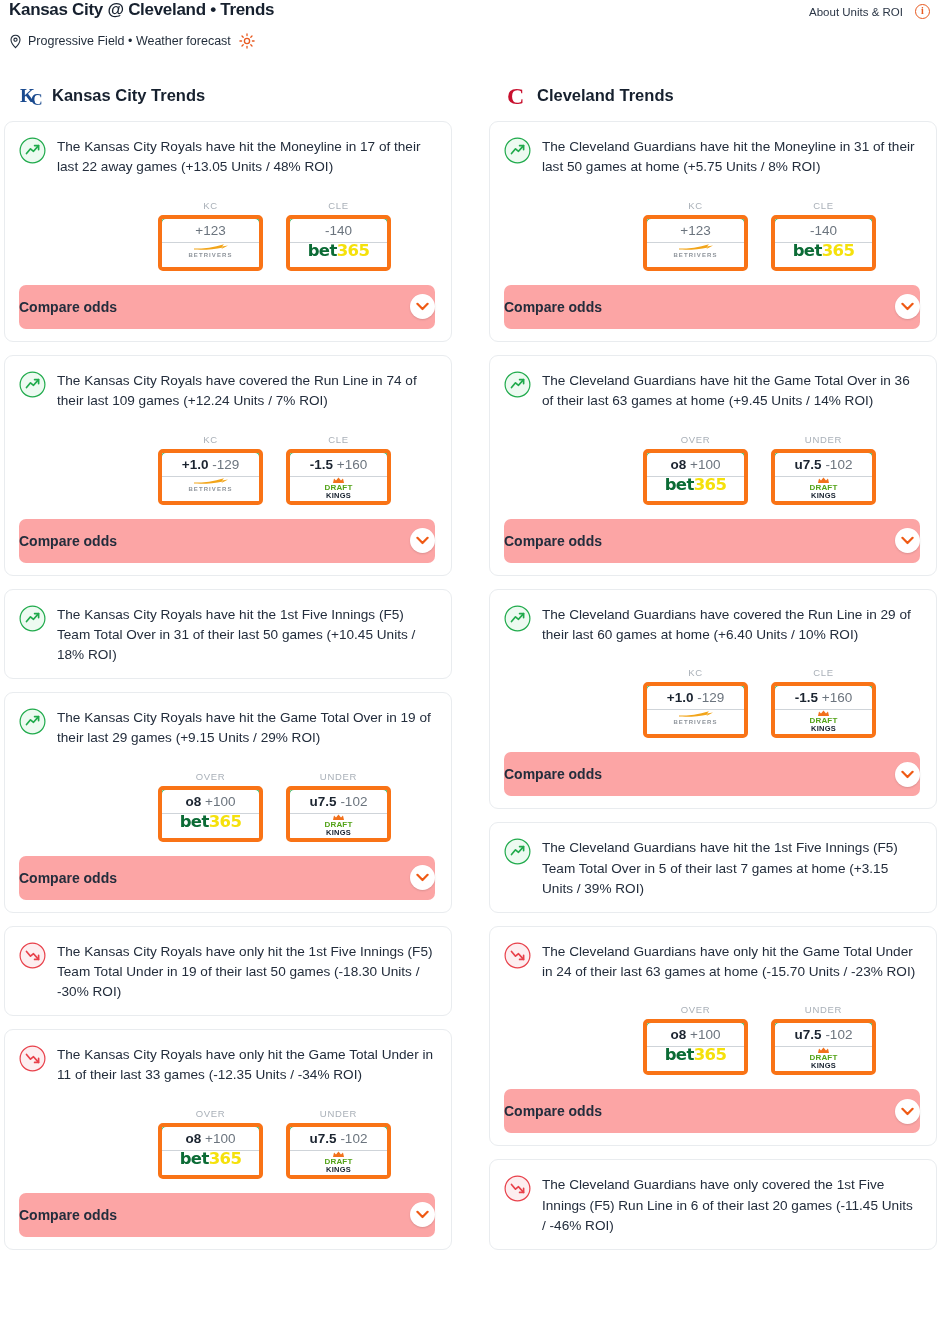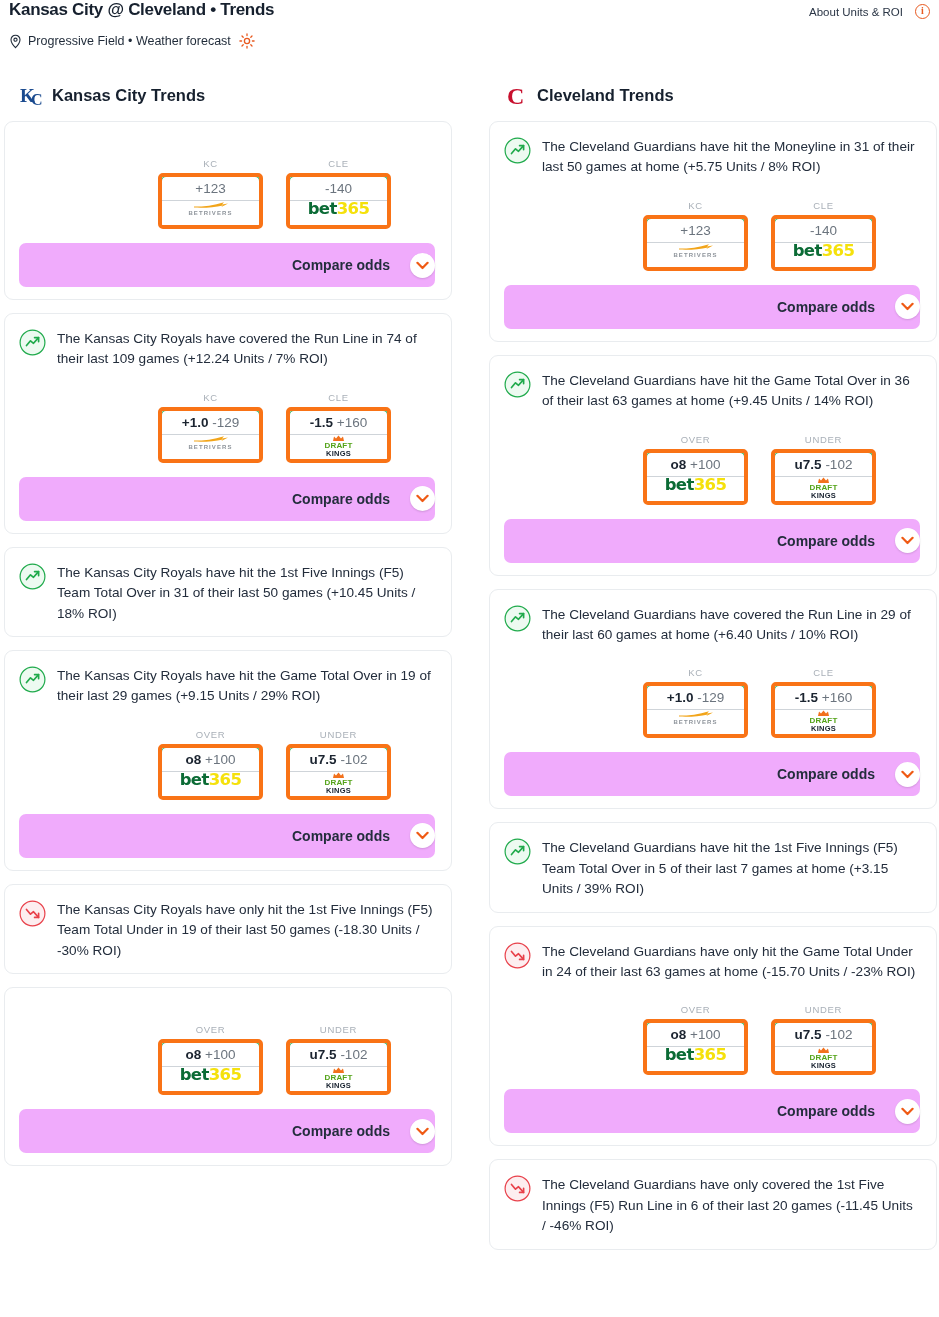--- a/index.html
+++ b/index.html
@@ -102,23 +102,23 @@
   .bk-bet365 .b1 { color: #0b6b35; }
   .bk-bet365 .b2 { color: #f5e10b; }
   .bk-br { display: flex; flex-direction: column; align-items: center; gap: 1px; }
   .bk-br-txt { font-size: 6px; letter-spacing: 1.1px; color: #8d939a; font-weight: 700; }
   .bk-dk { display: flex; flex-direction: column; align-items: center; line-height: 1; }
   .bk-dk-r1 { font-size: 8px; font-weight: 800; color: #53a318; letter-spacing: .2px; }
   .bk-dk-r2 { font-size: 7.5px; font-weight: 800; color: #16202e; letter-spacing: .2px; }
 
   
   .compare {
-    margin-top: 14px; background: #f0abfc; border-radius: 7px;
-    height: 44px; display: flex; align-items: center; justify-content: flex-end;
-    gap: 20px;
+    margin-top: 14px; background: #fca5a5; border-radius: 7px;
+    height: 44px; display: flex; align-items: center; justify-content: space-between;
+    gap: 28px;
   }
   .compare-label { font-size: 14px; font-weight: 600; color: #232d3c; }
   .chev-btn {
     width: 25px; height: 25px; border-radius: 50%; background: #fff;
     display: flex; align-items: center; justify-content: center;
     box-shadow: 0 1px 2px rgba(0,0,0,.13);
   }
 </style>
 </head>
 <body>
@@ -164,20 +164,28 @@
       <span>
         <svg class="logo-kc" viewBox="0 0 24 26">
           <text x="0" y="20" font-family="Liberation Serif, serif" font-size="19" font-weight="700" fill="#1b4b8f">K</text>
           <text x="11" y="23" font-family="Liberation Serif, serif" font-size="16" font-weight="700" fill="#1b4b8f">C</text>
         </svg>
       </span>
       <span class="col-head-label">Kansas City Trends</span>
     </div>
     <div id="col0">
         <div class="card">
+          <div class="card-head">
+            <span><svg class="trend-ic" viewBox="0 0 27 27">
+                <circle cx="13.5" cy="13.5" r="12.4" fill="#edfaf1" stroke="#1faa4b" stroke-width="1.2"></circle>
+                <path d="M7.5 16.5 L11.5 11.8 L14.5 14.3 L19.5 8.6" fill="none" stroke="#1faa4b" stroke-width="1.7" stroke-linecap="round" stroke-linejoin="round"></path>
+                <path d="M19.6 8.6 L15.6 8.6 M19.6 8.6 L19.6 12.6" fill="none" stroke="#1faa4b" stroke-width="1.7" stroke-linecap="round"></path>
+              </svg></span>
+            <div class="trend-txt">The Kansas City Royals have hit the Moneyline in 17 of their last 22 away games (+13.05 Units / 48% ROI)</div>
+          </div>
           <div class="odds-row">
             <div class="odds-col">
               <div class="odds-label">KC</div>
               <div class="odds-box">
                 <div class="odds-val"><span class="px">+123</span></div>
                 <div class="odds-book">
                   <span class="bk-br">
                     <svg width="38" height="8" viewBox="0 0 38 8">
                       <path d="M2 5.6 C12 5.6 22 4.4 32 1.2 L30 3.4 L36 2.6 L29 6.2 L31 4.4 C22 6.6 12 7 2 6.6 Z" fill="#f2a51a"></path>
                     </svg>
@@ -312,20 +320,28 @@
           <div class="card-head">
             <span><svg class="trend-ic" viewBox="0 0 27 27">
                 <circle cx="13.5" cy="13.5" r="12.4" fill="#fdeef0" stroke="#e8404a" stroke-width="1.2"></circle>
                 <path d="M7.5 9.5 L11.5 14.2 L14.5 11.7 L19.5 17.4" fill="none" stroke="#e8404a" stroke-width="1.7" stroke-linecap="round" stroke-linejoin="round"></path>
                 <path d="M19.6 17.4 L15.6 17.4 M19.6 17.4 L19.6 13.4" fill="none" stroke="#e8404a" stroke-width="1.7" stroke-linecap="round"></path>
               </svg></span>
             <div class="trend-txt">The Kansas City Royals have only hit the 1st Five Innings (F5) Team Total Under in 19 of their last 50 games (-18.30 Units / -30% ROI)</div>
           </div>
         </div>
         <div class="card">
+          <div class="card-head">
+            <span><svg class="trend-ic" viewBox="0 0 27 27">
+                <circle cx="13.5" cy="13.5" r="12.4" fill="#fdeef0" stroke="#e8404a" stroke-width="1.2"></circle>
+                <path d="M7.5 9.5 L11.5 14.2 L14.5 11.7 L19.5 17.4" fill="none" stroke="#e8404a" stroke-width="1.7" stroke-linecap="round" stroke-linejoin="round"></path>
+                <path d="M19.6 17.4 L15.6 17.4 M19.6 17.4 L19.6 13.4" fill="none" stroke="#e8404a" stroke-width="1.7" stroke-linecap="round"></path>
+              </svg></span>
+            <div class="trend-txt">The Kansas City Royals have only hit the Game Total Under in 11 of their last 33 games (-12.35 Units / -34% ROI)</div>
+          </div>
           <div class="odds-row">
             <div class="odds-col">
               <div class="odds-label">OVER</div>
               <div class="odds-box">
                 <div class="odds-val"><span class="pt">o8</span> <span class="px">+100</span></div>
                 <div class="odds-book">
                   <span class="bk-bet365"><span class="b1">bet</span><span class="b2">365</span></span>
                 </div>
               </div>
             </div>

